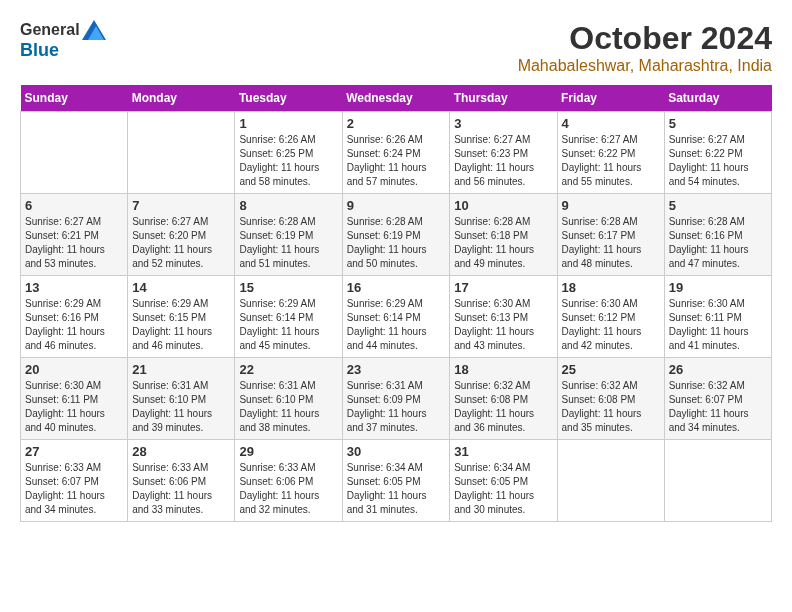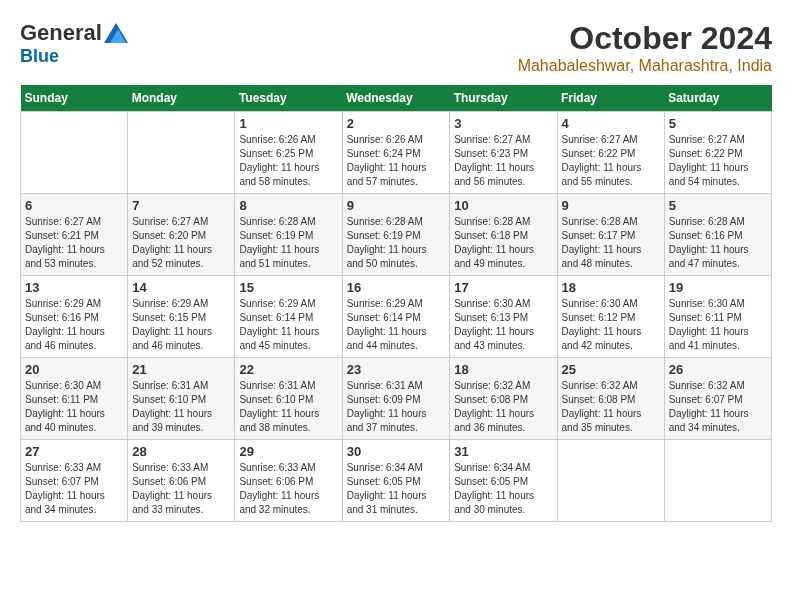--- a/index.html
+++ b/index.html
@@ -19,21 +19,21 @@
     .logo {
       display: flex;
       flex-direction: column;
       align-items: flex-start;
     }
     .logo-text {
       display: flex;
       align-items: center;
     }
     .logo-general {
-      font-size: 22px;
+      font-size: 16px;
       font-weight: bold;
       color: #333;
     }
     .logo-blue {
       font-size: 18px;
       font-weight: bold;
       color: #0369a1;
     }
     .logo-icon {
       width: 24px;
@@ -72,21 +72,21 @@
       width: 108px;
       min-height: 80px;
     }
     .calendar tr:nth-child(even) td {
       background-color: #f5f5f5;
     }
     .calendar tr:nth-child(odd) td {
       background-color: #fff;
     }
     .calendar thead tr th {
-      background-color: #15803d;
+      background-color: #a21caf;
       margin-top: 38px;
     }
     .day-number {
       font-size: 13px;
       font-weight: bold;
       color: #333;
       margin-bottom: 2px;
     }
     .day-info {
       font-size: 10px;

